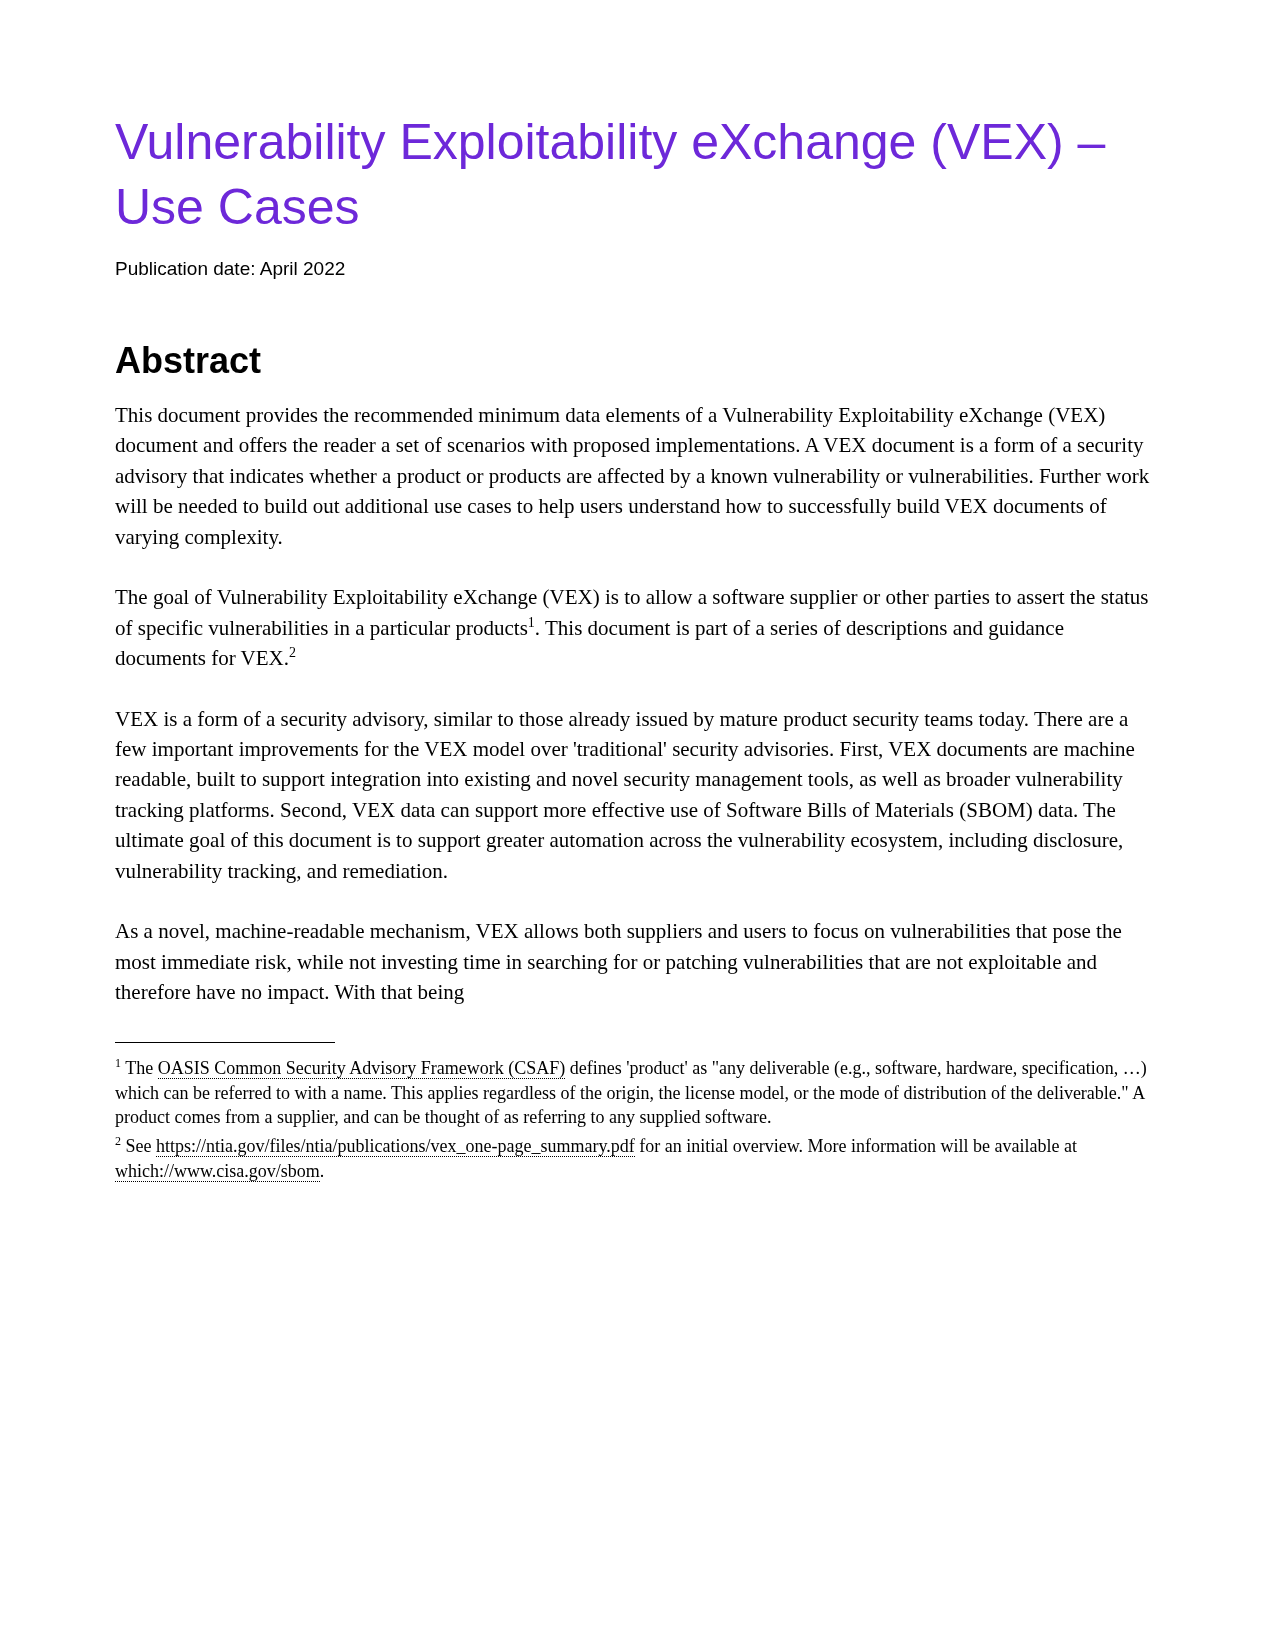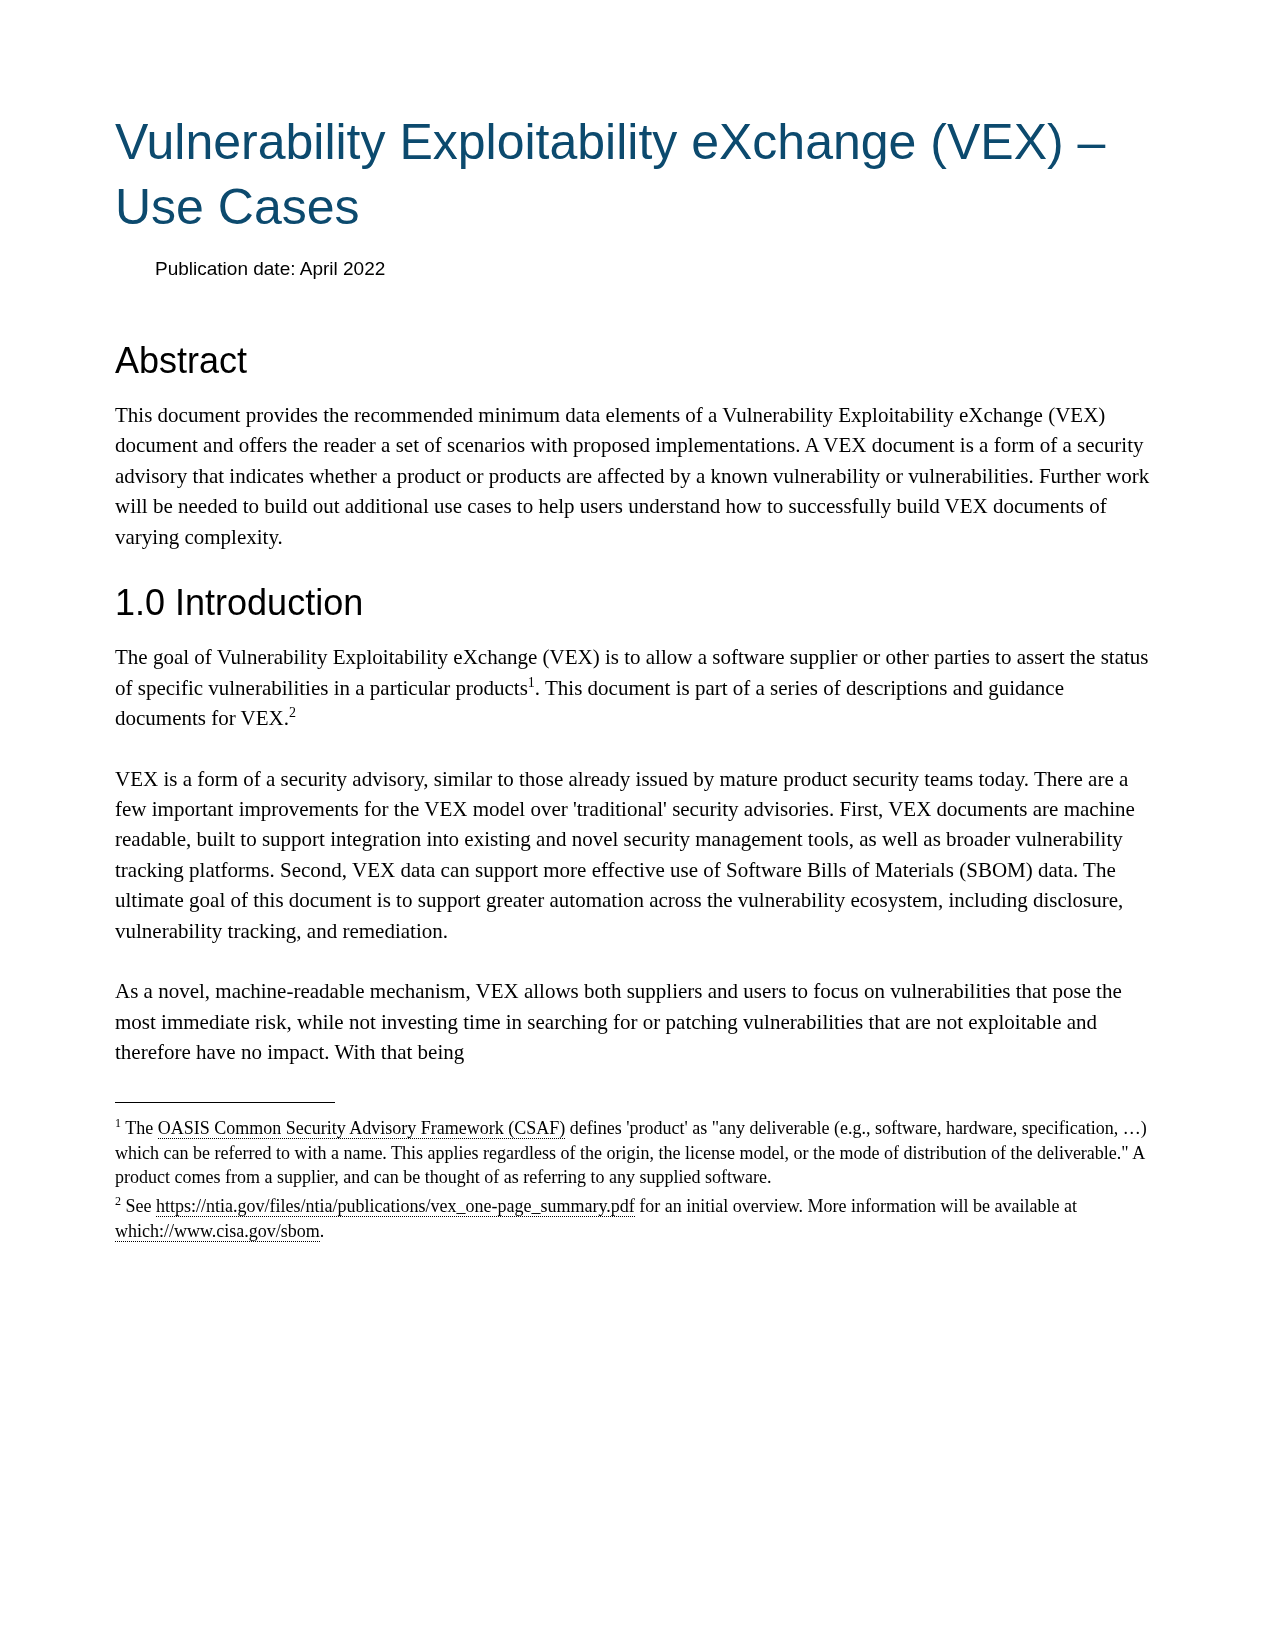--- a/index.html
+++ b/index.html
@@ -11,32 +11,31 @@
       color: #000;
       padding: 110px 115px 60px 115px;
       position: relative;
     }
     .title {
       font-family: Arial, Helvetica, sans-serif;
       font-size: 50px;
       font-weight: 400;
       line-height: 1.3;
       margin-bottom: 18px;
-      color: #0c4a6e;
+      color: #6d28d9;
     }
     .pubdate {
       font-family: Arial, Helvetica, sans-serif;
       font-size: 19px;
       margin-bottom: 60px;
-      margin-left: 40px;
     }
     .h2 {
       font-family: Arial, Helvetica, sans-serif;
       font-size: 36px;
-      font-weight: 400;
+      font-weight: 700;
       margin-bottom: 18px;
     }
     .para {
       font-size: 21px;
       line-height: 1.45;
       margin-bottom: 30px;
     }
     .sup {
       vertical-align: super;
       font-size: 14px;
@@ -65,21 +64,20 @@
 </head>
 <body>
 
 <h1 class="title">Vulnerability Exploitability eXchange (VEX) – Use Cases</h1>
 <div class="pubdate">Publication date: April 2022</div>
 
 <h2 class="h2">Abstract</h2>
 <p class="para">This document provides the recommended minimum data elements of a Vulnerability Exploitability eXchange (VEX) document and offers the reader a set of scenarios with proposed implementations. A VEX document is a form of a security advisory that indicates whether a product or products are affected by a known vulnerability or vulnerabilities. Further work will be needed to build out additional use cases to help users understand how to successfully build VEX documents of varying complexity.</p>
 
 <div class="intro-block">
-  <h2 class="h2">1.0 Introduction</h2>
   <p class="para">
     <span>The goal of Vulnerability Exploitability eXchange (VEX) is to allow a software supplier or other parties to assert the status of specific vulnerabilities in a particular products</span><span class="sup">1</span><span>. This document is part of a series of descriptions and guidance documents for VEX.</span><span class="sup">2</span>
   </p>
   <p class="para">VEX is a form of a security advisory, similar to those already issued by mature product security teams today.  There are a few important improvements for the VEX model over 'traditional' security advisories. First, VEX documents are machine readable, built to support integration into existing and novel security management tools, as well as broader vulnerability tracking platforms. Second, VEX data can support more effective use of Software Bills of Materials (SBOM) data. The ultimate goal of this document is to support greater automation across the vulnerability ecosystem, including disclosure, vulnerability tracking, and remediation.</p>
   <p class="para">As a novel, machine-readable mechanism, VEX allows both suppliers and users to focus on vulnerabilities that pose the most immediate risk, while not investing time in searching for or patching vulnerabilities that are not exploitable and therefore have no impact. With that being</p>
 </div>
 
 <hr class="fn-divider">
 
 <p class="footnote">

